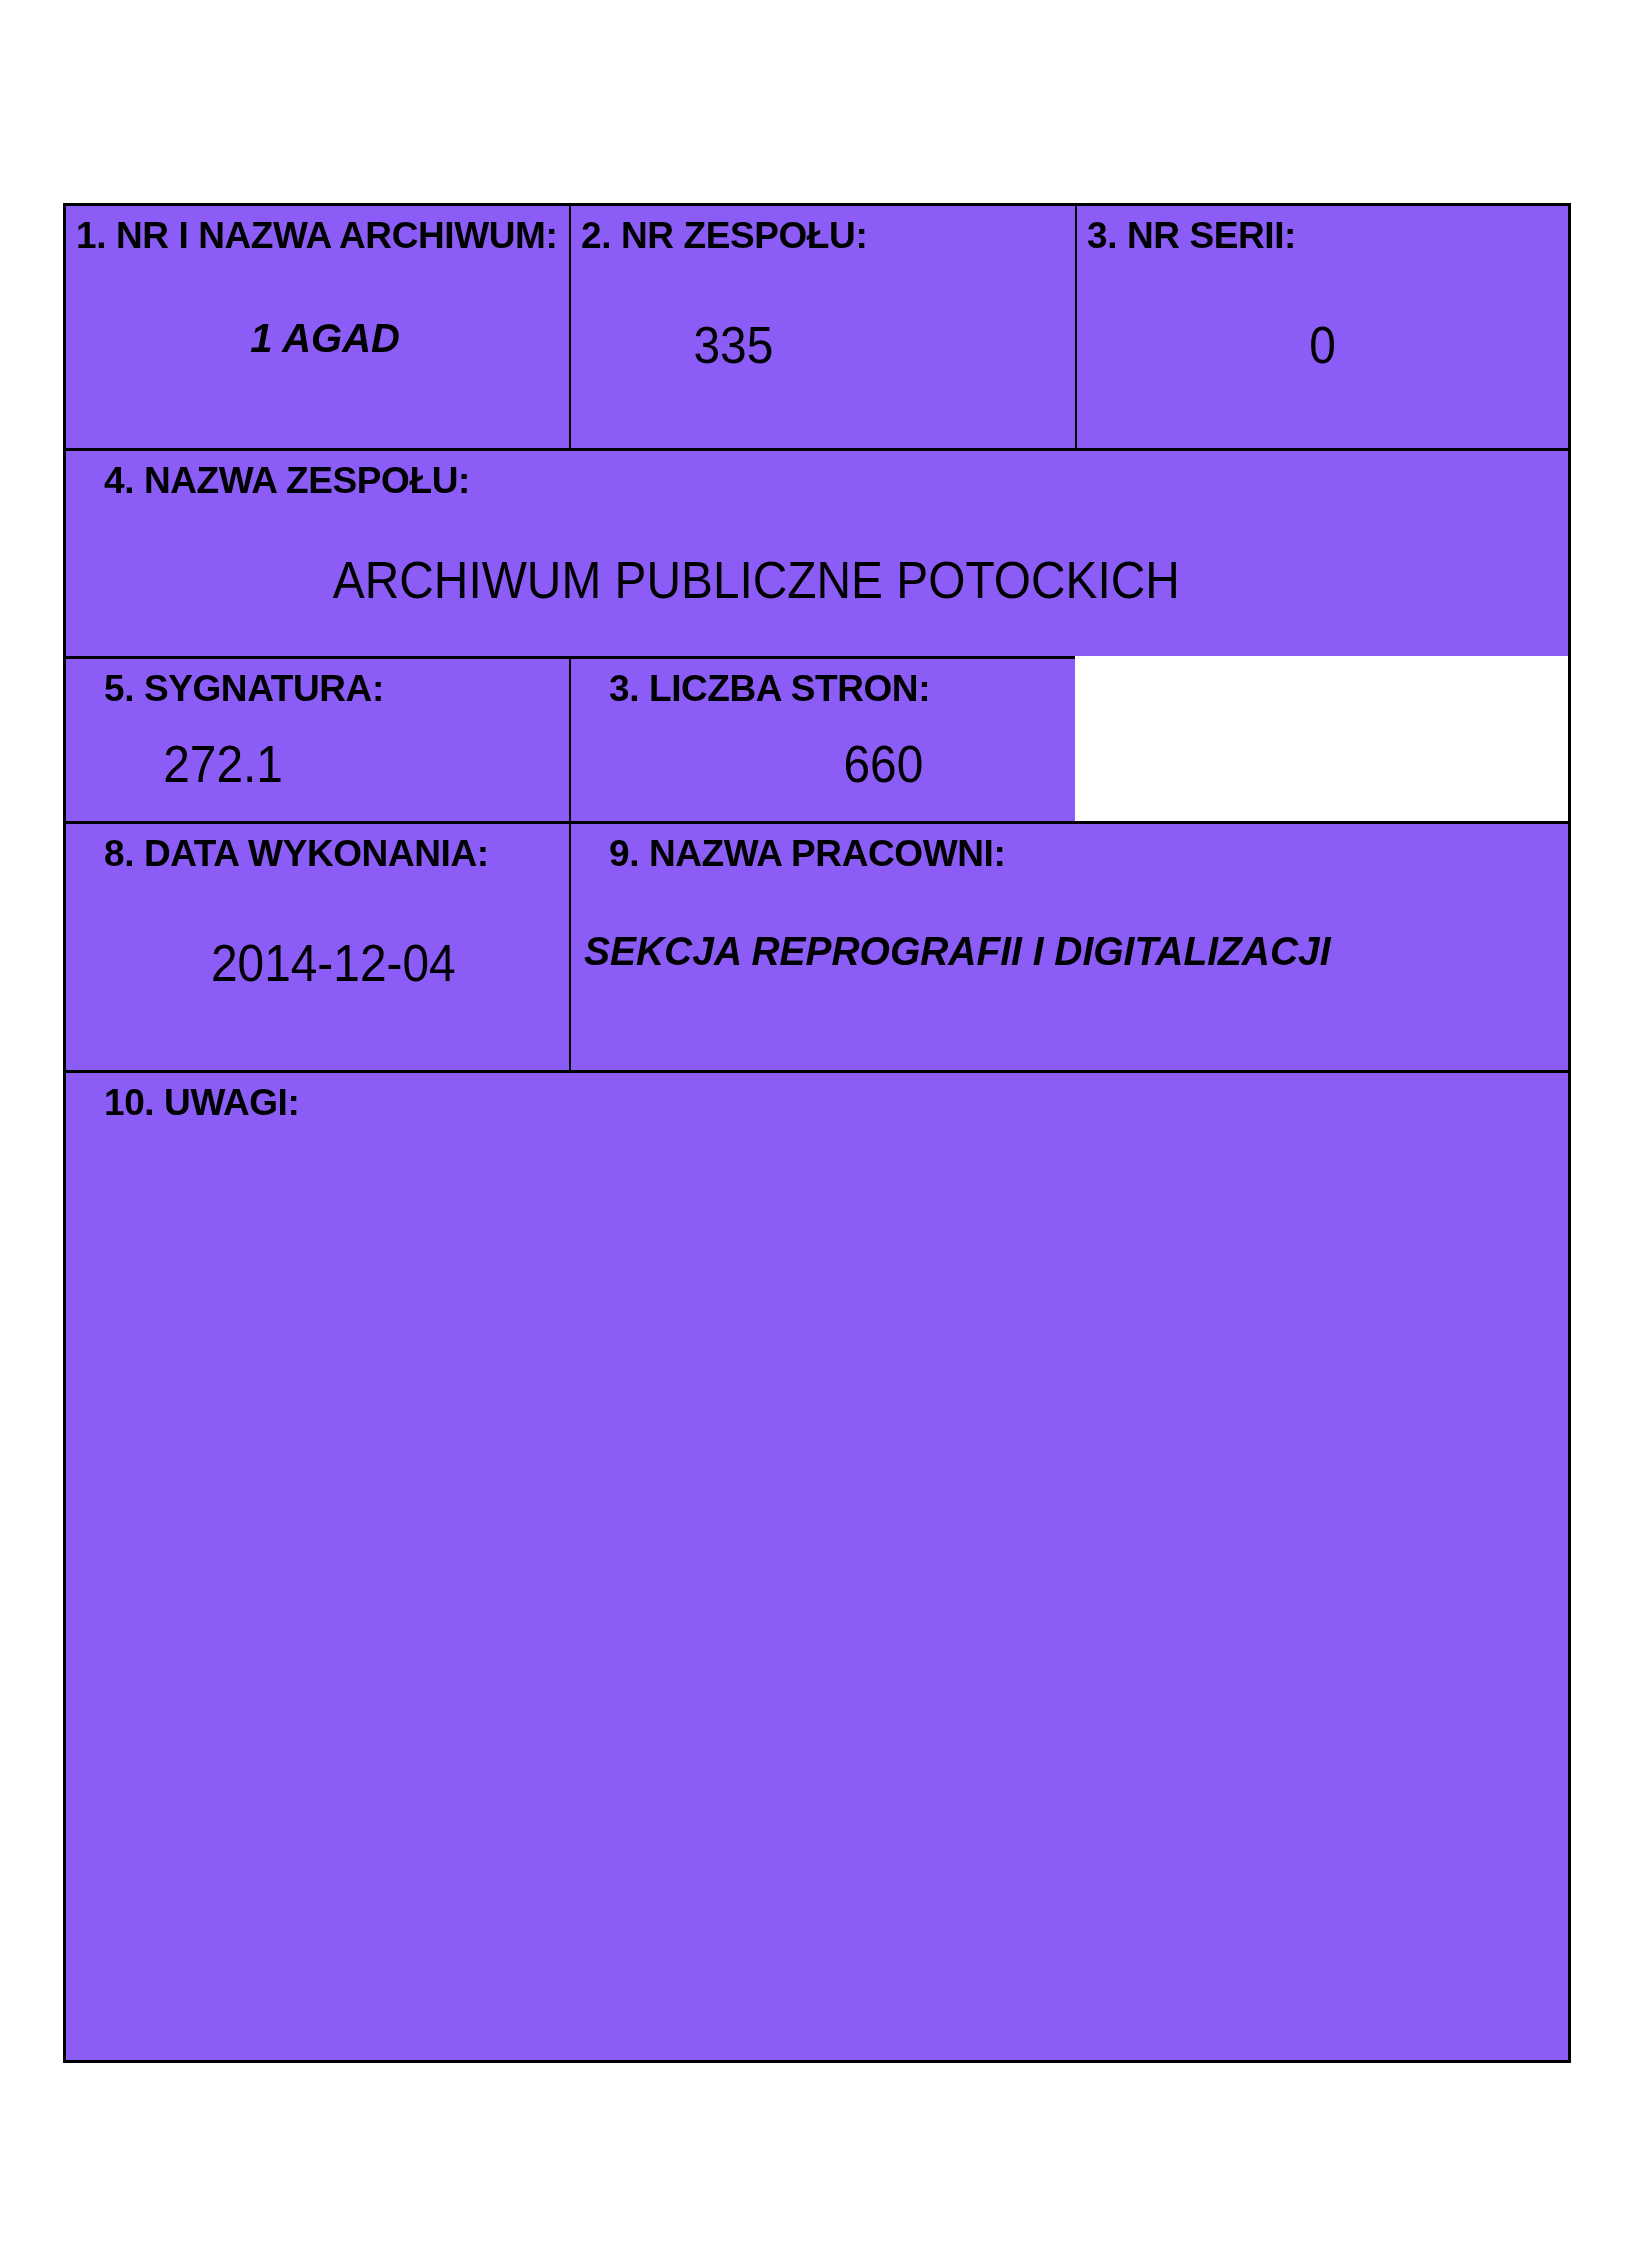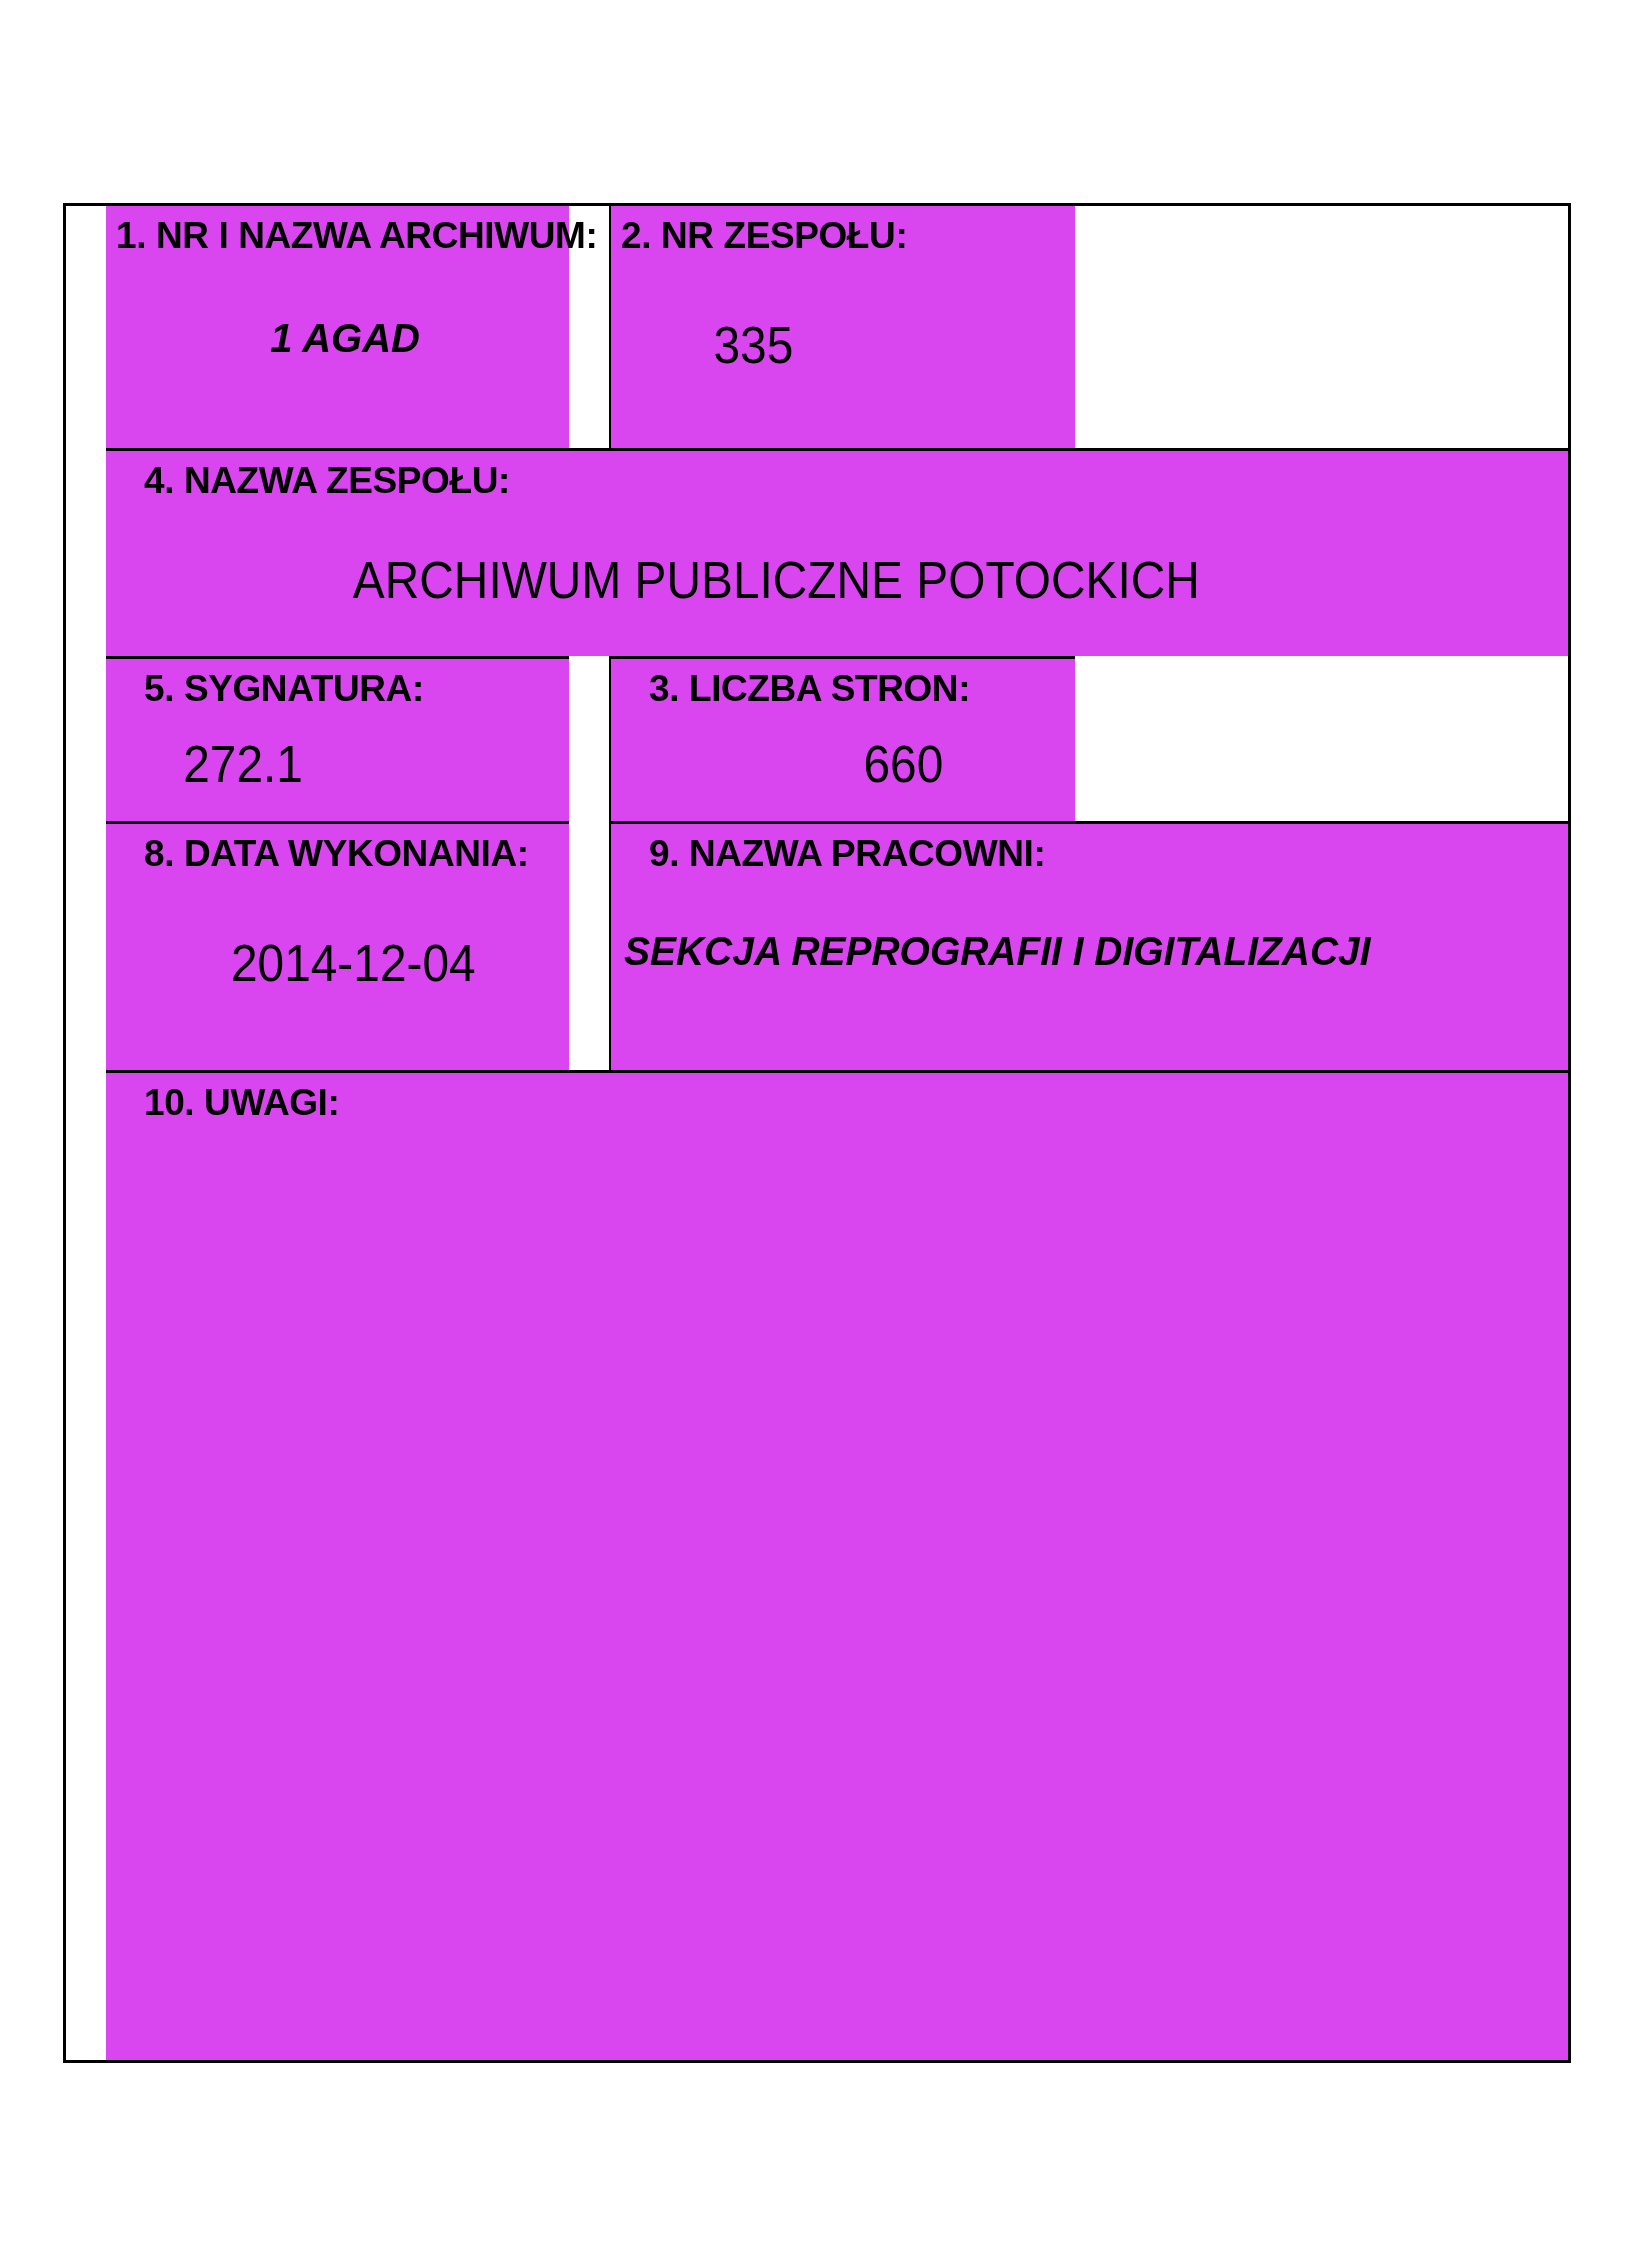--- a/index.html
+++ b/index.html
@@ -18,21 +18,21 @@
     position: absolute;
     left: 63px;
     top: 203px;
     display: grid;
     grid-template-columns: 503px 506px 493px;
     grid-template-rows: 242px 208px 165px 249px 990px;
     border: 3.1px solid #000000;
     background: #ffffff;
   }
 
-  .cell { position: relative; background: #d946ef; margin-left: 40px; }
+  .cell { position: relative; background: #8b5cf6; }
 
   .bl { border-left: 2.3px solid #000000; }
   .bt { border-top: 3.1px solid #000000; padding-left: 28px; }
 
   .c1  { grid-column: 1;     grid-row: 1; }
   .c2  { grid-column: 2;     grid-row: 1; }
   .c3  { grid-column: 3;     grid-row: 1; }
   .c4  { grid-column: 1 / 4; grid-row: 2; }
   .c5  { grid-column: 1;     grid-row: 3; }
   .c6  { grid-column: 2;     grid-row: 3; }
@@ -88,20 +88,24 @@
     <div class="cell c1">
       <span class="label">1. NR I NAZWA ARCHIWUM:</span>
       <span class="value v1 bi">1 AGAD</span>
     </div>
 
     <div class="cell c2 bl">
       <span class="label">2. NR ZESPOŁU:</span>
       <span class="value v2 num"><span class="cond">335</span></span>
     </div>
 
+    <div class="cell c3 bl">
+      <span class="label">3. NR SERII:</span>
+      <span class="value v3 num"><span class="cond">0</span></span>
+    </div>
 
     <div class="cell c4 bt">
       <span class="label">4. NAZWA ZESPOŁU:</span>
       <span class="value v4 num"><span class="cond">ARCHIWUM PUBLICZNE POTOCKICH</span></span>
     </div>
 
     <div class="cell c5 bt">
       <span class="label">5. SYGNATURA:</span>
       <span class="value v5 num"><span class="cond">272.1</span></span>
     </div>

